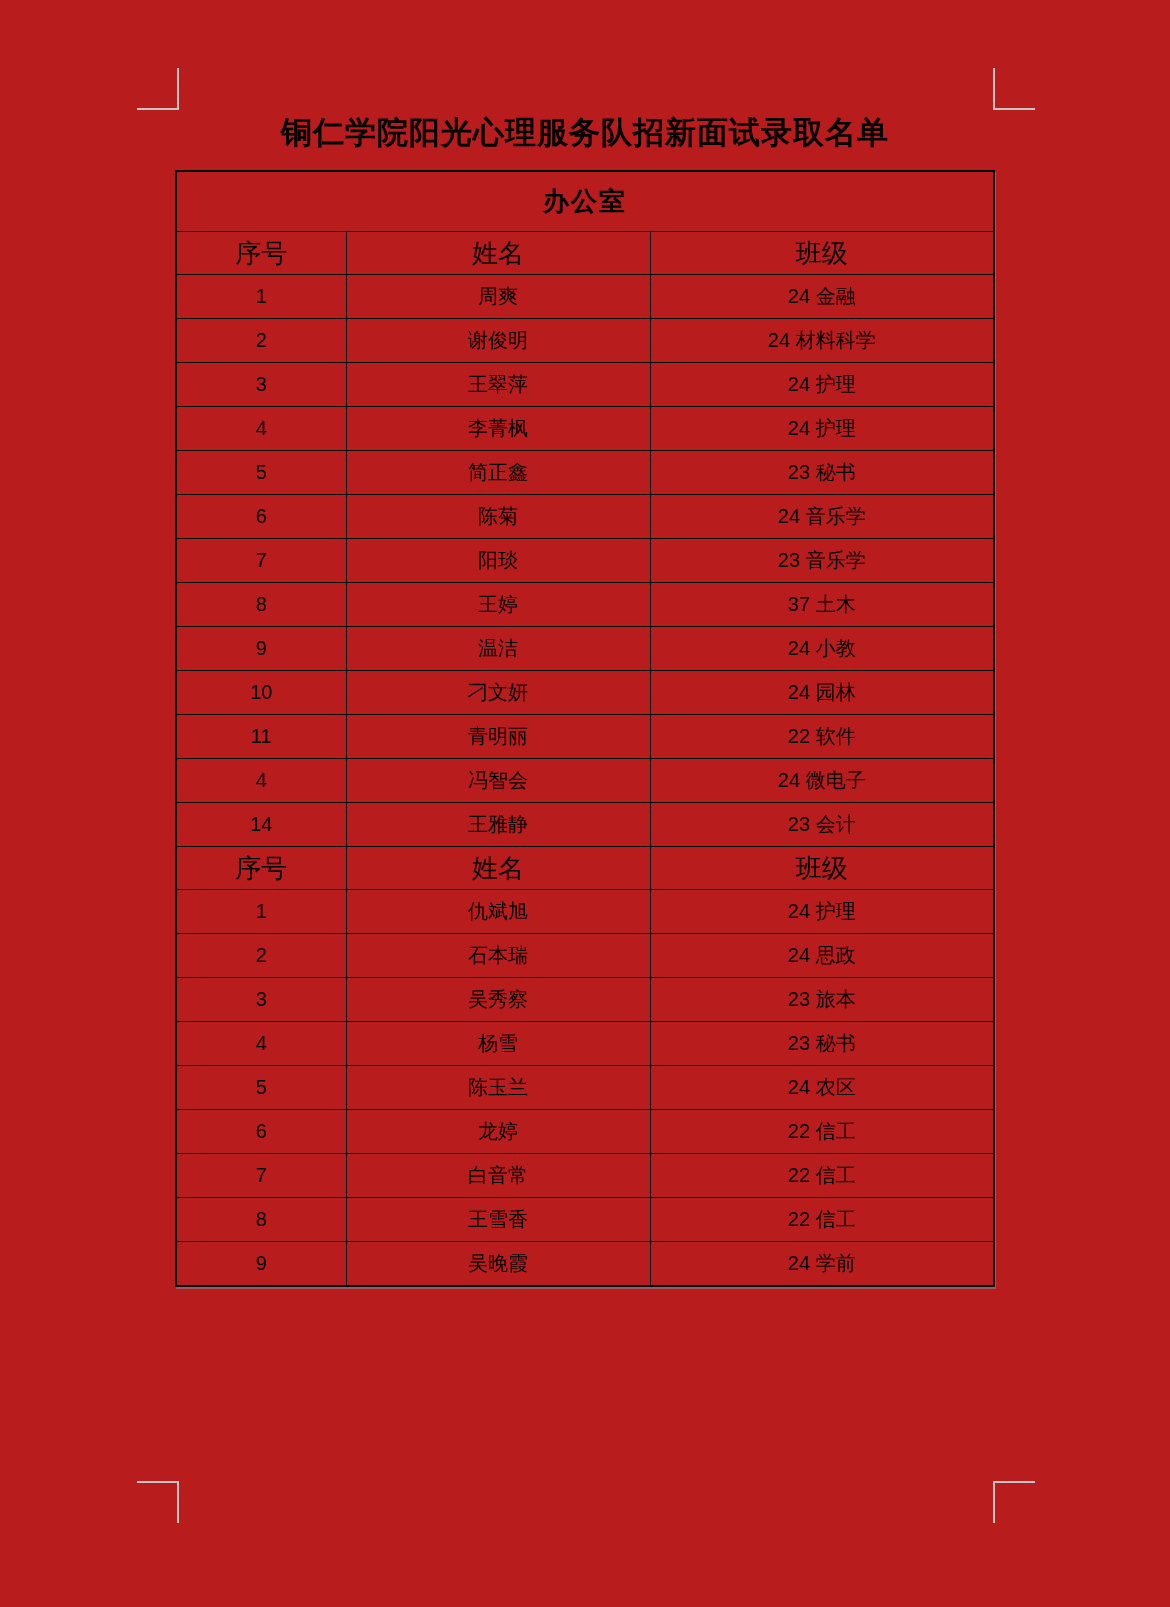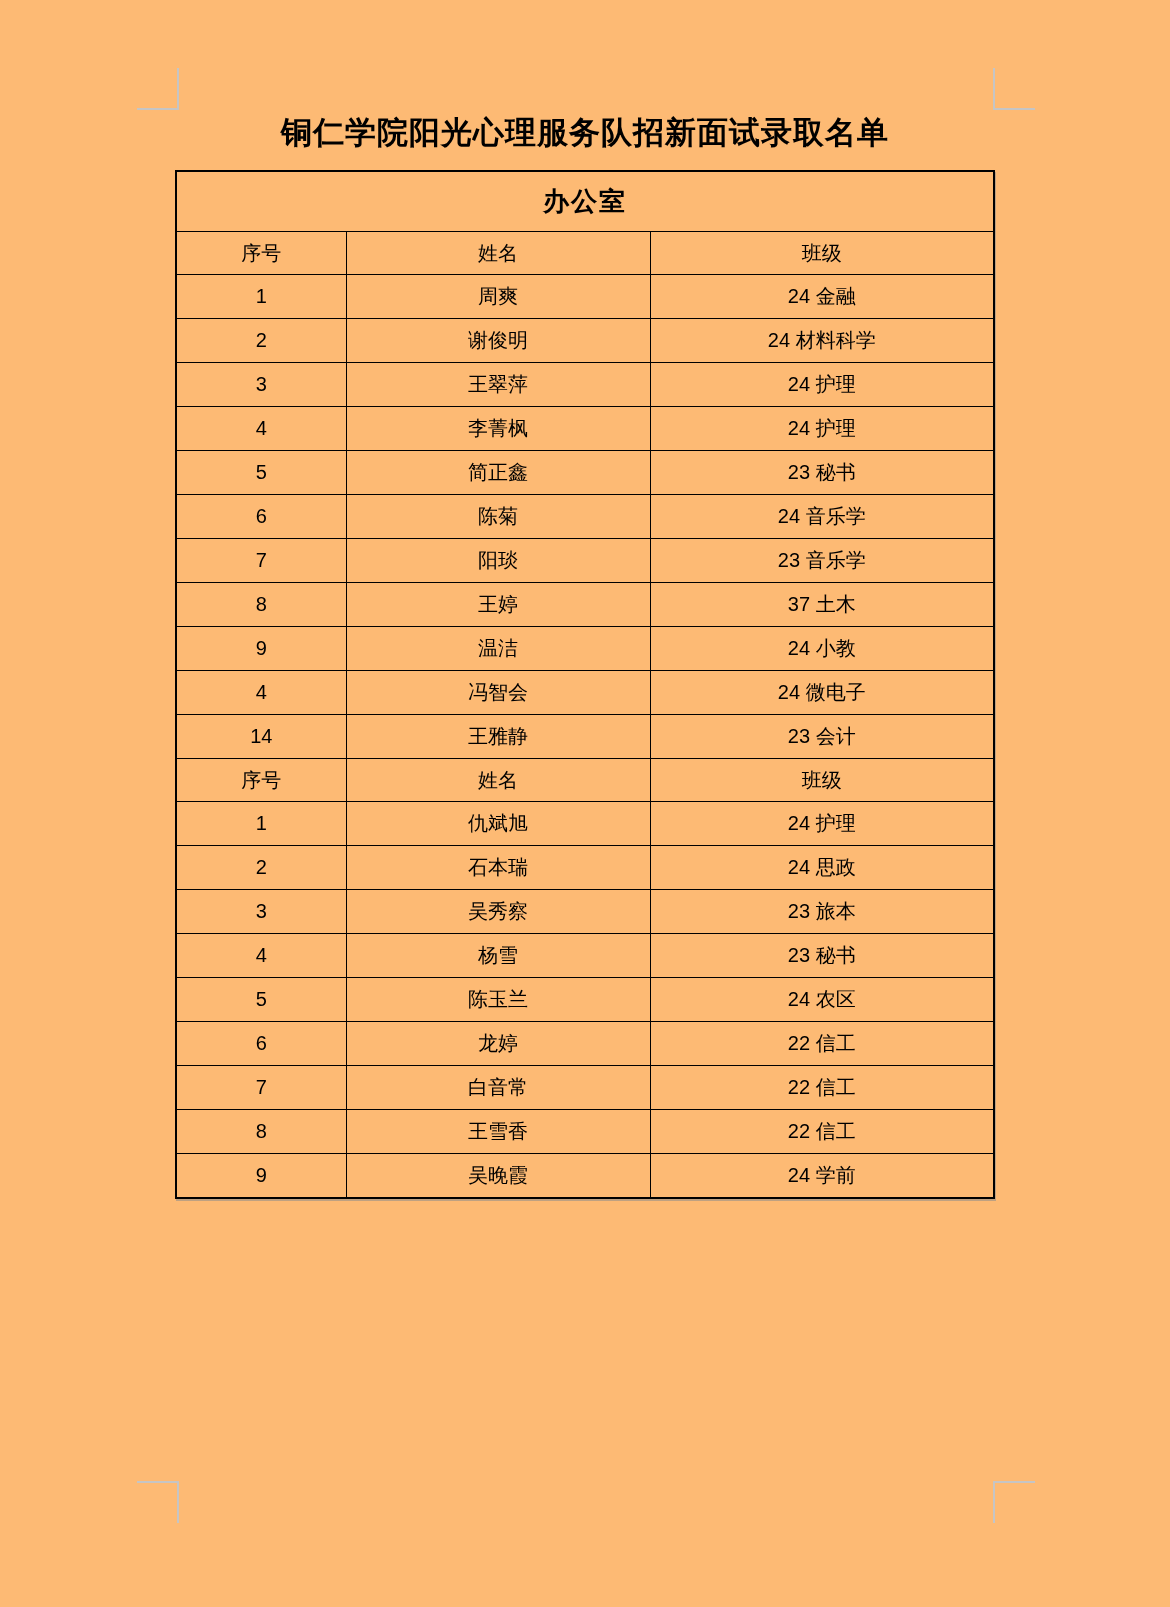--- a/index.html
+++ b/index.html
@@ -4,21 +4,21 @@
 <style>
   html, body {
     margin: 0;
     padding: 0;
     background: #ffffff;
   }
   .page {
     position: relative;
     width: 1170px;
     height: 1607px;
-    background: #fdba74;
+    background: #b91c1c;
     overflow: hidden;
     font-family: "Liberation Sans", sans-serif;
     color: #000000;
   }
   
   .doc-title {
     position: absolute;
     top: 112px;
     left: 0;
     width: 100%;
@@ -52,21 +52,21 @@
     white-space: nowrap;
   }
   td.section-cell {
     height: 59px;
     font-size: 26px;
     font-weight: 700;
     letter-spacing: 2px;
   }
   tr.colhead-row td {
     height: 42px;
-    font-size: 20px;
+    font-size: 26px;
     font-weight: 400;
   }
   tr.data-row td {
     height: 43px;
     font-size: 20px;
     font-weight: 400;
   }
   
   .crop {
     position: absolute;
@@ -146,20 +146,30 @@
             <td>8</td>
             <td>王婷</td>
             <td>37 土木</td>
           </tr>
           <tr class="data-row">
             <td>9</td>
             <td>温洁</td>
             <td>24 小教</td>
           </tr>
           <tr class="data-row">
+            <td>10</td>
+            <td>刁文妍</td>
+            <td>24 园林</td>
+          </tr>
+          <tr class="data-row">
+            <td>11</td>
+            <td>青明丽</td>
+            <td>22 软件</td>
+          </tr>
+          <tr class="data-row">
             <td>4</td>
             <td>冯智会</td>
             <td>24 微电子</td>
           </tr>
           <tr class="data-row">
             <td>14</td>
             <td>王雅静</td>
             <td>23 会计</td>
           </tr>
           <tr class="colhead-row">

